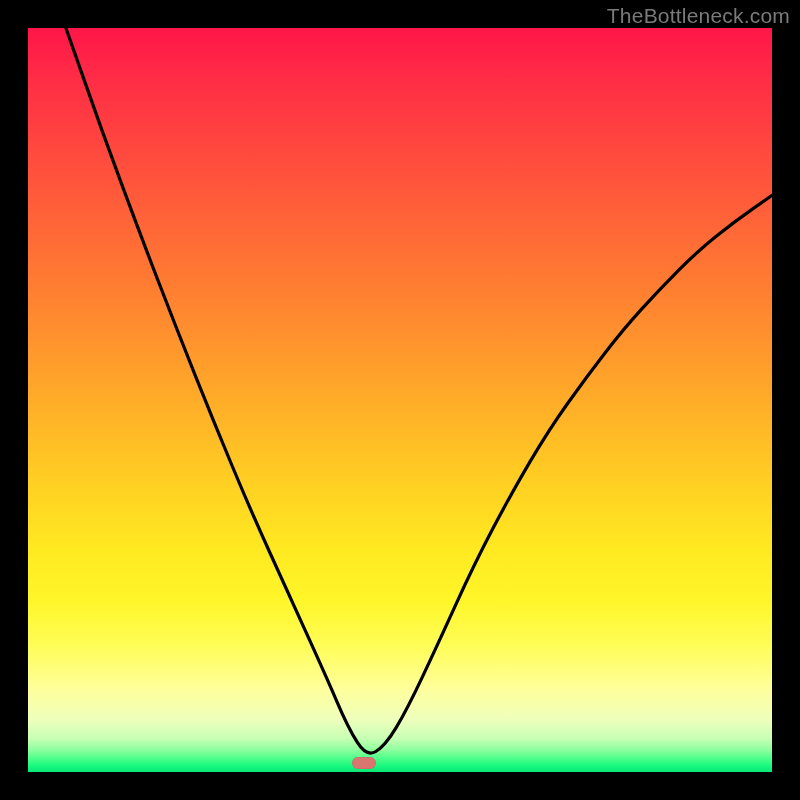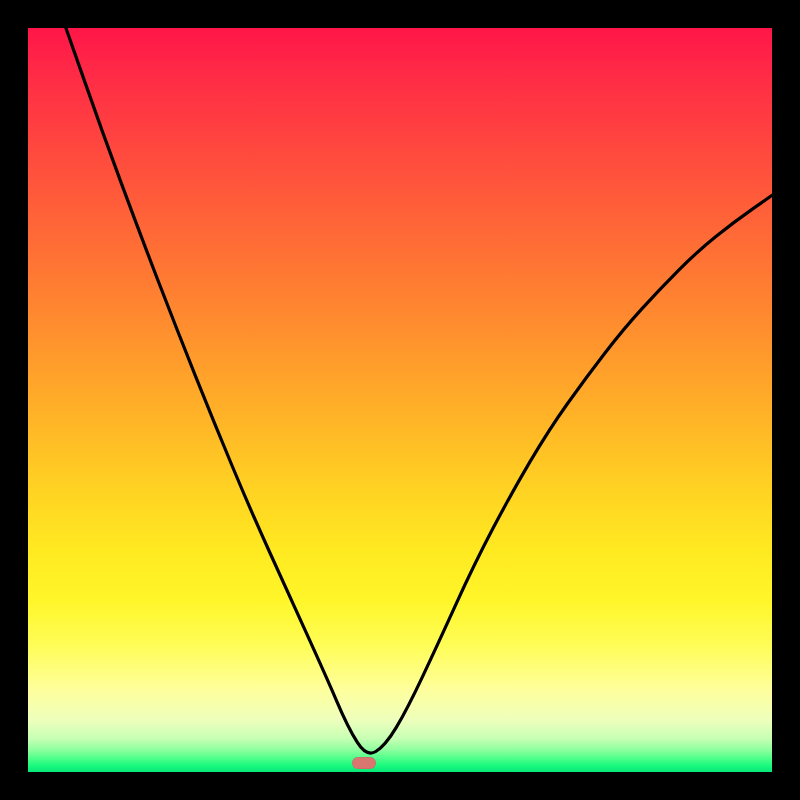--- a/index.html
+++ b/index.html
@@ -74,13 +74,14 @@
 </head>
 <body>
 
 <div class="frame">
   <div class="plot">
     <svg class="curve" viewBox="0 0 744 744" preserveAspectRatio="none">
       <path id="curve-path" fill="none" stroke="#000" stroke-width="3.2" stroke-linecap="round" stroke-linejoin="round" d="M 37.9 0.0 Q 37.9 0.0 56.2 52.1 Q 74.4 104.2 93.0 154.4 Q 111.6 204.6 130.2 253.0 Q 148.8 301.3 167.4 347.8 Q 186.0 394.3 204.6 439.0 Q 223.2 483.6 241.8 524.5 Q 260.4 565.4 279.0 606.4 Q 297.6 647.3 308.8 673.3 Q 319.9 699.4 329.2 714.2 Q 338.5 729.1 347.8 723.5 Q 357.1 718.0 368.3 699.4 Q 379.4 680.8 394.3 649.1 Q 409.2 617.5 427.8 576.6 Q 446.4 535.7 465.0 500.3 Q 483.6 465.0 502.2 433.4 Q 520.8 401.8 539.4 375.7 Q 558.0 349.7 576.6 325.5 Q 595.2 301.3 613.8 280.9 Q 632.4 260.4 651.0 241.8 Q 669.6 223.2 688.2 208.3 Q 706.8 193.4 725.4 180.4 T 744.0 167.4 "></path>
     </svg>
     <div class="marker" id="marker" style="left: 324.288px; top: 729.072px; background: rgb(216, 118, 111);"></div>
   </div>
+  <div class="watermark">TheBottleneck.com</div>
 </div>
 
 </body></html>

